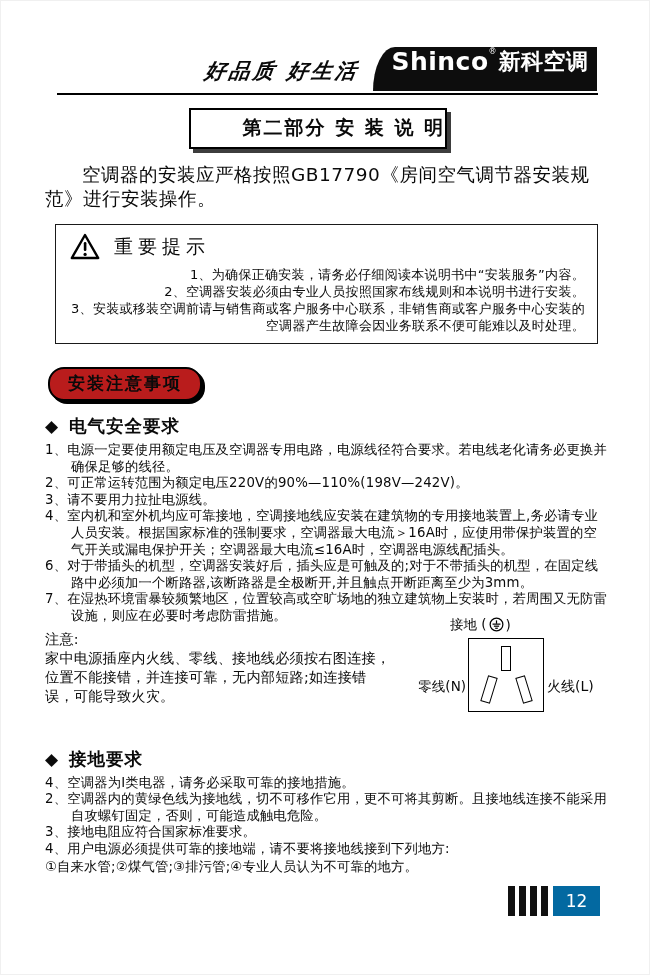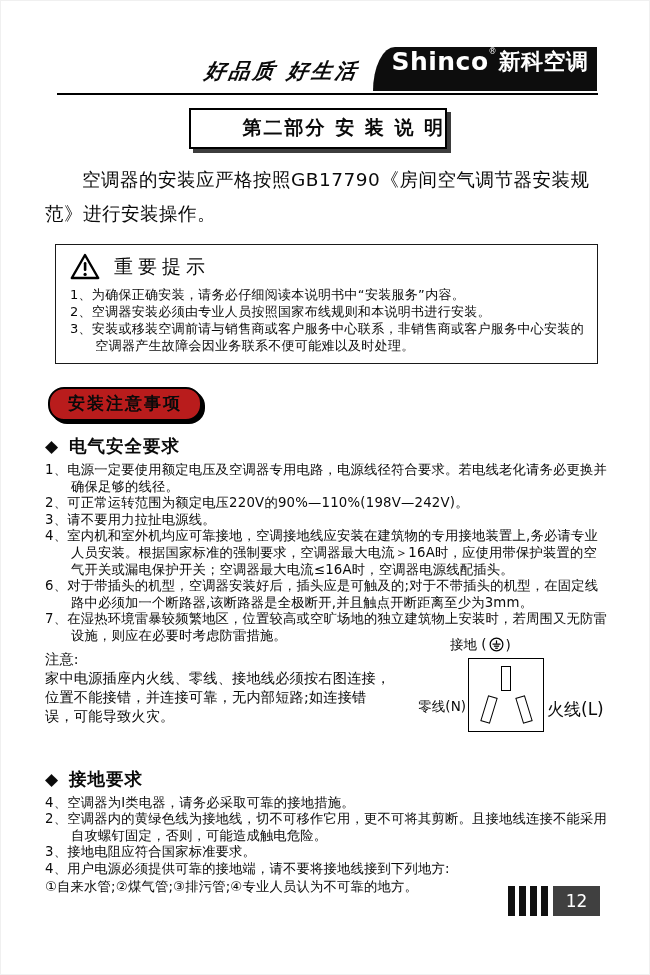--- a/index.html
+++ b/index.html
@@ -66,41 +66,41 @@
     font-size: 19px;
     font-weight: bold;
     letter-spacing: 2px;
     white-space: nowrap;
   }
 
   
   .intro {
     margin: 14px 45px 0 45px;
     font-size: 18.5px;
-    line-height: 34px;
+    line-height: 24px;
     text-indent: 2em;
     letter-spacing: 0.5px;
   }
 
   
   .important-box {
     margin: 13px 52px 0 55px;
     border: 1.5px solid #1a1a1a;
     padding: 6px 12px 9px 14px;
   }
   .important-title {
     display: flex;
     align-items: center;
     justify-content: flex-start;
     gap: 14px;
     margin: 2px 0 6px 0;
   }
   .important-title .t-label { font-size: 19px; letter-spacing: 5px; }
   .warn-svg { display: block; }
-  .important-list { list-style: none; }
+  .important-list { list-style: none; text-align: right; }
   .important-list li {
     font-size: 13px;
     line-height: 17px;
     padding-left: 1.95em;
     text-indent: -1.95em;
     letter-spacing: 0.3px;
   }
 
   
   .pill {
@@ -178,21 +178,21 @@
   .slot-ground { width: 10px; height: 25px; left: 32px; top: 7px; }
   .slot-neutral { width: 10px; height: 27px; left: 15px; top: 37px; transform: rotate(17deg); }
   .slot-live { width: 10px; height: 27px; left: 50px; top: 37px; transform: rotate(-17deg); }
   .neutral-label {
     position: absolute; top: 62px; left: 0;
     width: 66px; text-align: right;
     font-size: 13.5px; white-space: nowrap;
   }
   .live-label {
     position: absolute; top: 62px; left: 147px;
-    font-size: 17px; white-space: nowrap;
+    font-size: 14px; white-space: nowrap;
   }
 
   
   .footnote {
     margin: 0 40px 0 45px;
     font-size: 13.3px;
     line-height: 17px;
     letter-spacing: 0.2px;
   }
 
@@ -200,21 +200,21 @@
   .page-footer {
     position: absolute;
     right: 50px; bottom: 59px;
     display: flex;
     align-items: center;
     gap: 4px;
   }
   .bar { width: 7px; height: 30px; background: #111; }
   .page-num-box {
     width: 47px; height: 30px;
-    background: #404040; color: #fff;
+    background: #0369a1; color: #fff;
     display: flex; align-items: center; justify-content: center;
     font-size: 17px;
     margin-left: 1px;
   }
 
   .mt-ground { margin-top: 27px; }
 </style>
 </head>
 <body>
 

